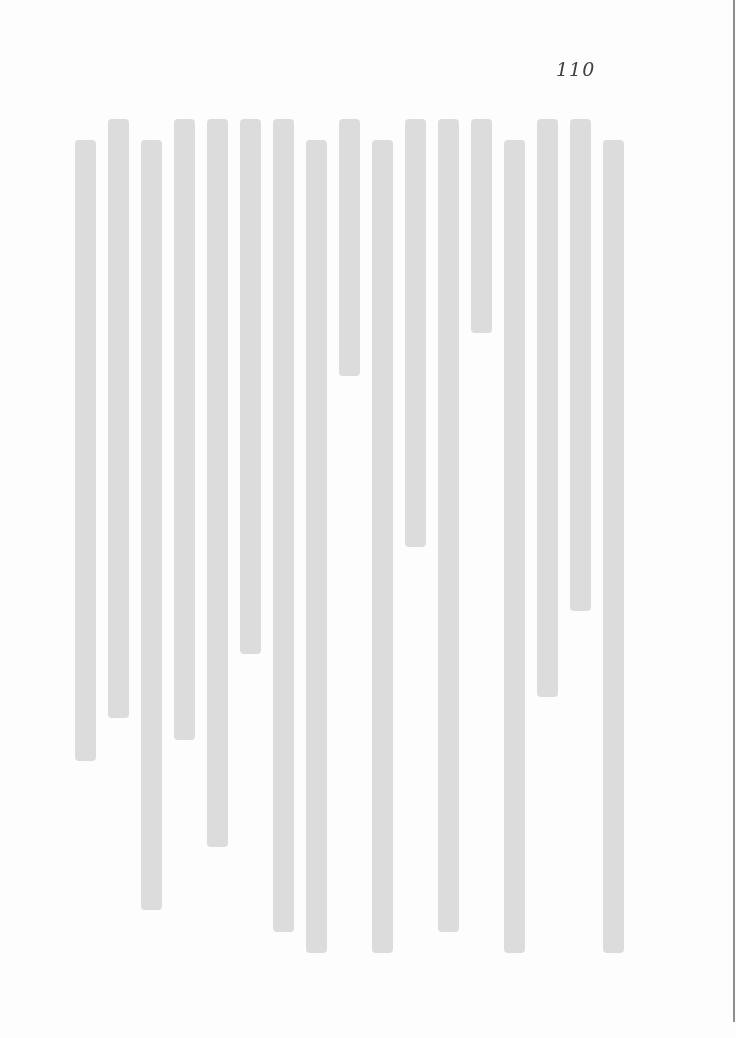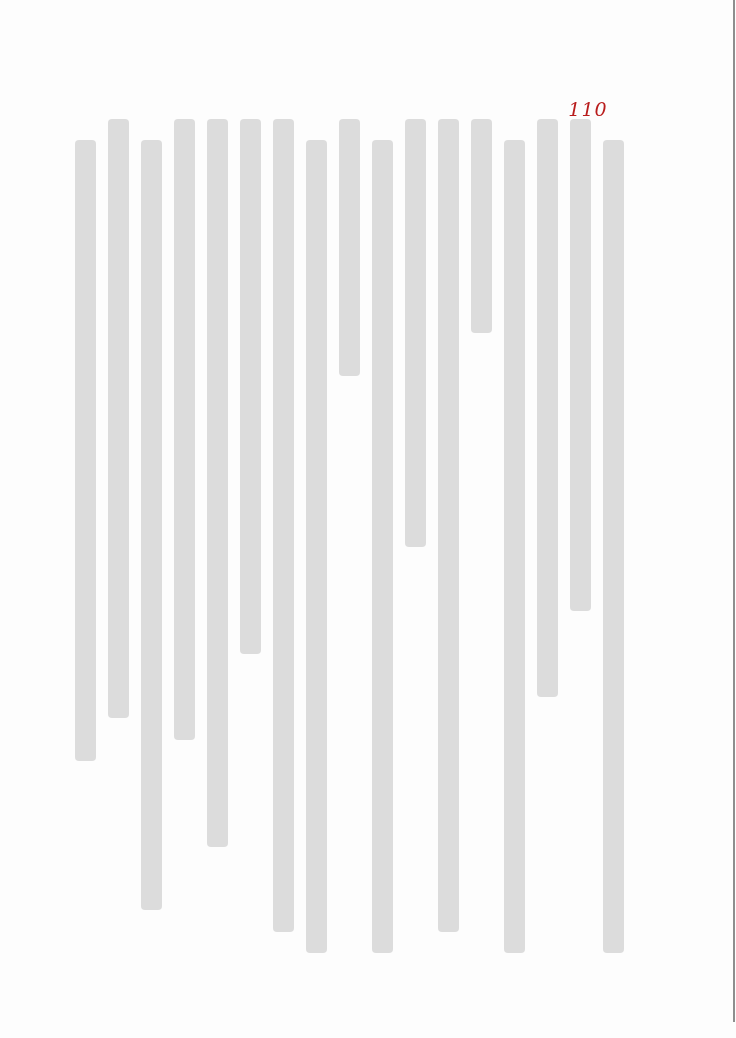--- a/index.html
+++ b/index.html
@@ -15,26 +15,24 @@
     position: relative;
     width: 736px;
     height: 1038px;
     background: #fdfdfd;
   }
   .page-number {
     position: absolute;
     top: 58px;
     left: 556px;
     width: 64px;
-    text-align: center;
     font-style: italic;
     font-size: 19px;
     letter-spacing: 1px;
-    color: #b91c1c;
-    margin-top: 40px;
+    color: #404040;
   }
   
   .text-block {
     position: absolute;
     top: 119px;
     right: 106px;
     width: 561px;   
     height: 818px;  
     display: flex;
     flex-direction: row-reverse; 

